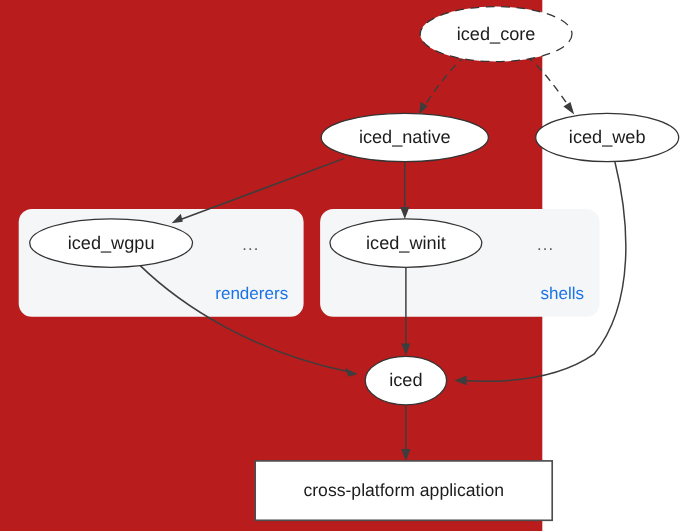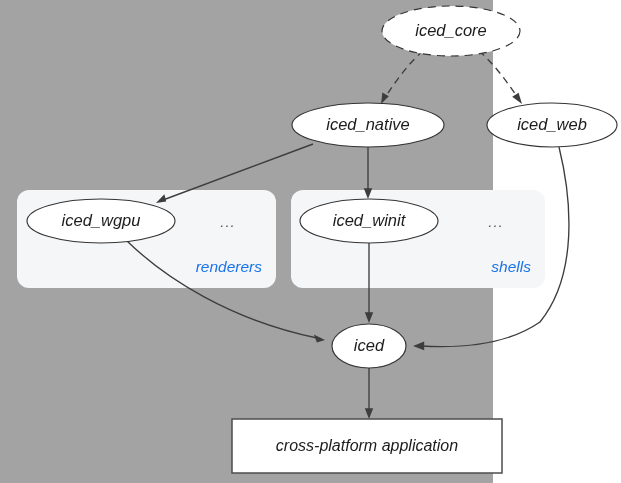--- a/index.html
+++ b/index.html
@@ -11,22 +11,21 @@
   body {
     width: 621px;
     height: 483px;
     font-family: "Liberation Sans", sans-serif;
     overflow: hidden;
   }
   #diagram-root {
     position: relative;
     width: 493px;
     height: 483px;
-    background: #a3a3a3;
-    font-style: italic;
+    background: #b91c1c;
   }
   svg.diagram-canvas {
     position: absolute;
     left: 0;
     top: 0;
     width: 621px;
     height: 483px;
     display: block;
   }
   .cluster-box {

